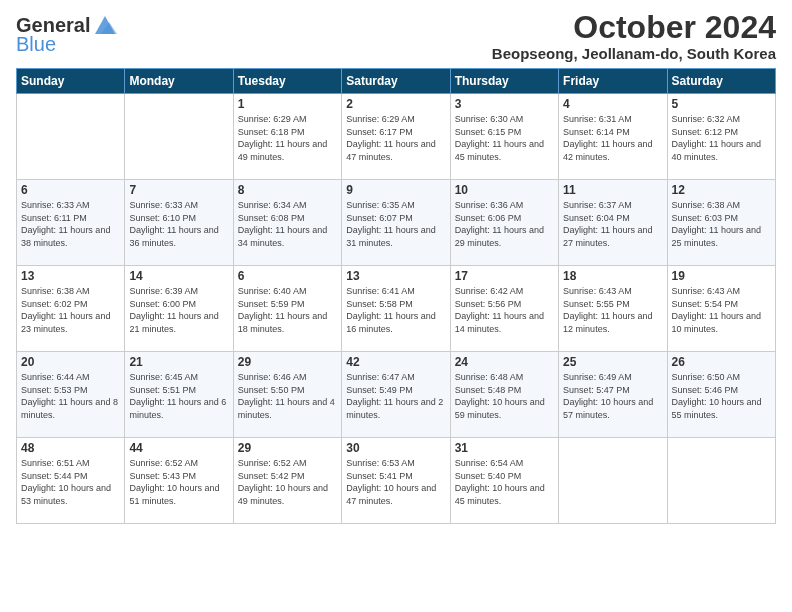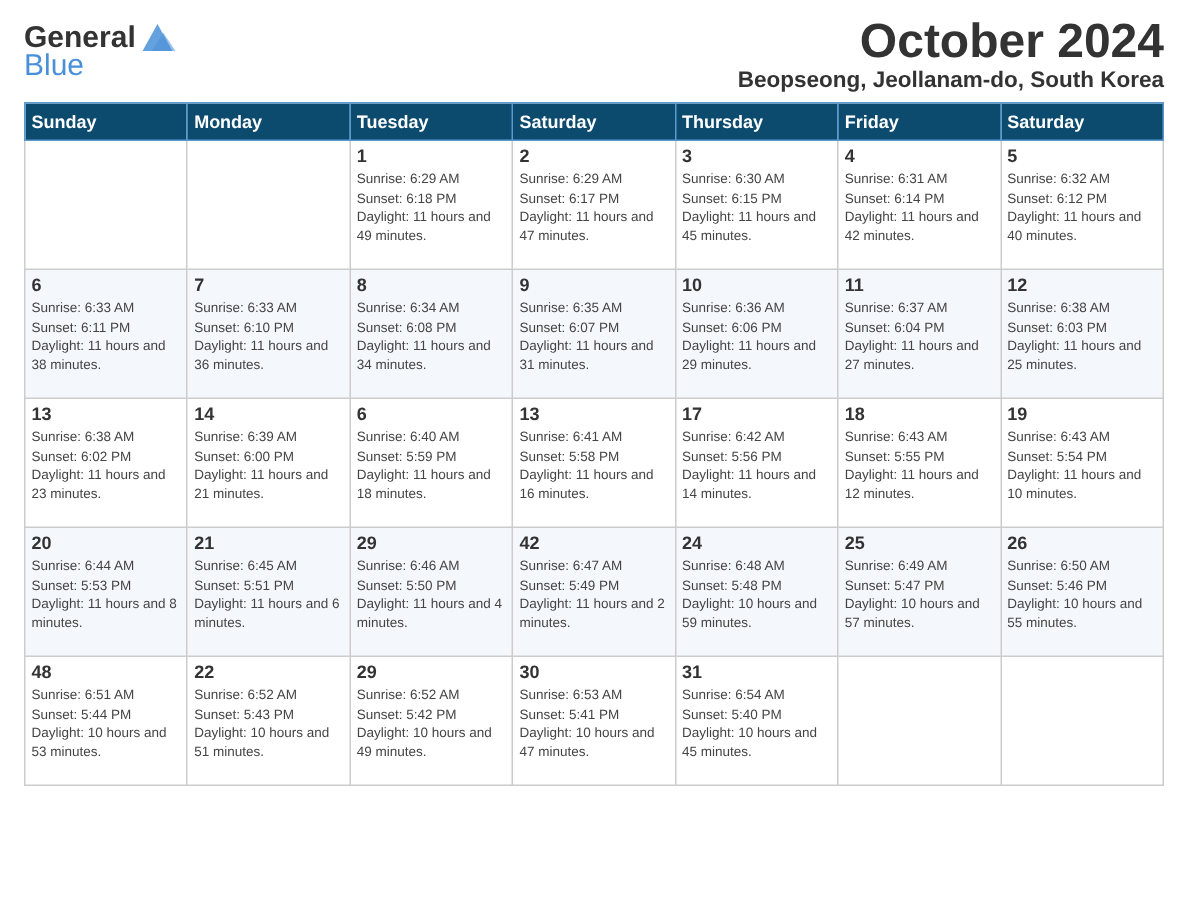--- a/index.html
+++ b/index.html
@@ -236,21 +236,21 @@
             <span class="day-num">26</span>
             <div class="cell-info">Sunrise: 6:50 AM<br>Sunset: 5:46 PM<br>Daylight: 10 hours and 55 minutes.</div>
           </td>
         </tr>
         <tr>
           <td>
             <span class="day-num">48</span>
             <div class="cell-info">Sunrise: 6:51 AM<br>Sunset: 5:44 PM<br>Daylight: 10 hours and 53 minutes.</div>
           </td>
           <td>
-            <span class="day-num">22</span>
+            <span class="day-num">44</span>
             <div class="cell-info">Sunrise: 6:52 AM<br>Sunset: 5:43 PM<br>Daylight: 10 hours and 51 minutes.</div>
           </td>
           <td>
             <span class="day-num">29</span>
             <div class="cell-info">Sunrise: 6:52 AM<br>Sunset: 5:42 PM<br>Daylight: 10 hours and 49 minutes.</div>
           </td>
           <td>
             <span class="day-num">30</span>
             <div class="cell-info">Sunrise: 6:53 AM<br>Sunset: 5:41 PM<br>Daylight: 10 hours and 47 minutes.</div>
           </td>

